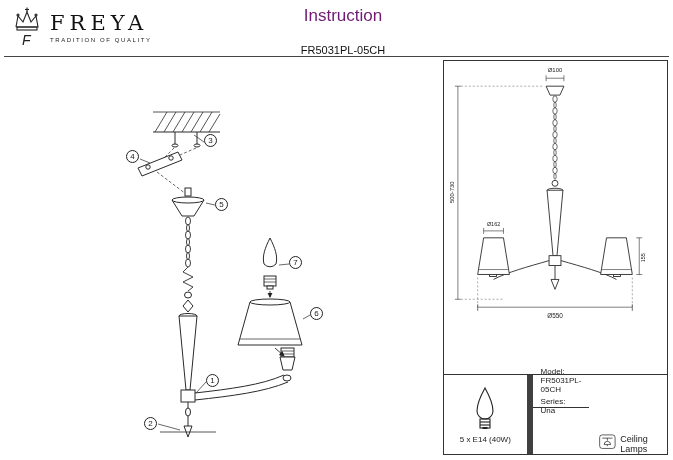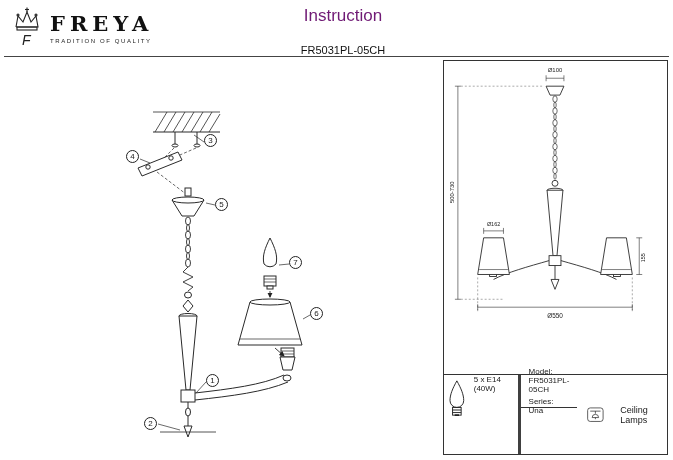--- a/index.html
+++ b/index.html
@@ -2,43 +2,43 @@
 <html><head>
 <meta charset="utf-8">
 <style>
   * { margin:0; padding:0; box-sizing:border-box; }
   html,body { background:#ffffff; }
   body { font-family:"Liberation Sans", sans-serif; color:#1a1a1a; }
   .page { position:relative; width:673px; height:460px; background:#fff; overflow:hidden; }
 
   
   .logo { position:absolute; left:10px; top:6px; display:flex; align-items:center; gap:6px; }
-  .logo-text .brand { font-family:"DejaVu Serif", serif; font-size:21px; font-weight:700; letter-spacing:5px; color:#111; }
+  .logo-text .brand { font-family:"DejaVu Serif", serif; font-size:21px; font-weight:400; letter-spacing:5px; color:#111; }
   .logo-text .tagline { font-size:6px; letter-spacing:1.6px; color:#222; margin-top:2px; }
   .title-block { position:absolute; left:193px; top:6px; width:300px; text-align:center; }
   .title-block .title { font-size:17px; color:#701a75; }
   .title-block .model { font-size:11px; margin-top:18px; color:#111; }
   .header-rule { position:absolute; left:4px; right:4px; top:56px; border-top:1px solid #444; }
 
   
   .assembly { position:absolute; left:60px; top:60px; width:380px; height:395px; }
   .assembly svg { position:absolute; left:0; top:0; }
   .callout { position:absolute; width:13px; height:13px; border:1px solid #222; border-radius:50%;
              background:#fff; font-size:8px; display:flex; align-items:center; justify-content:center; }
 
   
   .spec-panel { position:absolute; left:443px; top:60px; width:225px; height:395px; border:1px solid #333; }
   .panel-info { position:absolute; left:0; right:0; bottom:0; height:80px; border-top:1px solid #333; display:flex; }
-  .cell-bulb { width:94px; border-right:3px solid #404040; display:flex; flex-direction:row;
-               justify-content:center; gap:4px; }
+  .cell-bulb { width:94px; border-right:6px solid #404040; display:flex; flex-direction:column;
+               align-items:center; justify-content:center; gap:4px; }
   .cell-bulb .bulb-spec { font-size:8px; }
   .cell-right { flex:1; display:flex; flex-direction:row; }
   .row-model { height:33px; border-bottom:1px solid #333; padding:3px 8px; font-size:8px;
                display:flex; flex-direction:column; justify-content:center; gap:3px; }
-  .row-category { flex:1; display:flex; align-items:center; gap:16px; padding:0 10px; font-size:9px; }
+  .row-category { flex:1; display:flex; align-items:flex-end; gap:4px; padding:0 10px; font-size:9px; }
 
   svg text { font-family:"Liberation Sans", sans-serif; }
 </style>
 </head>
 <body>
 
 <div class="page">
 
   <div class="logo">
     <svg width="34" height="42" viewBox="0 0 34 42">

